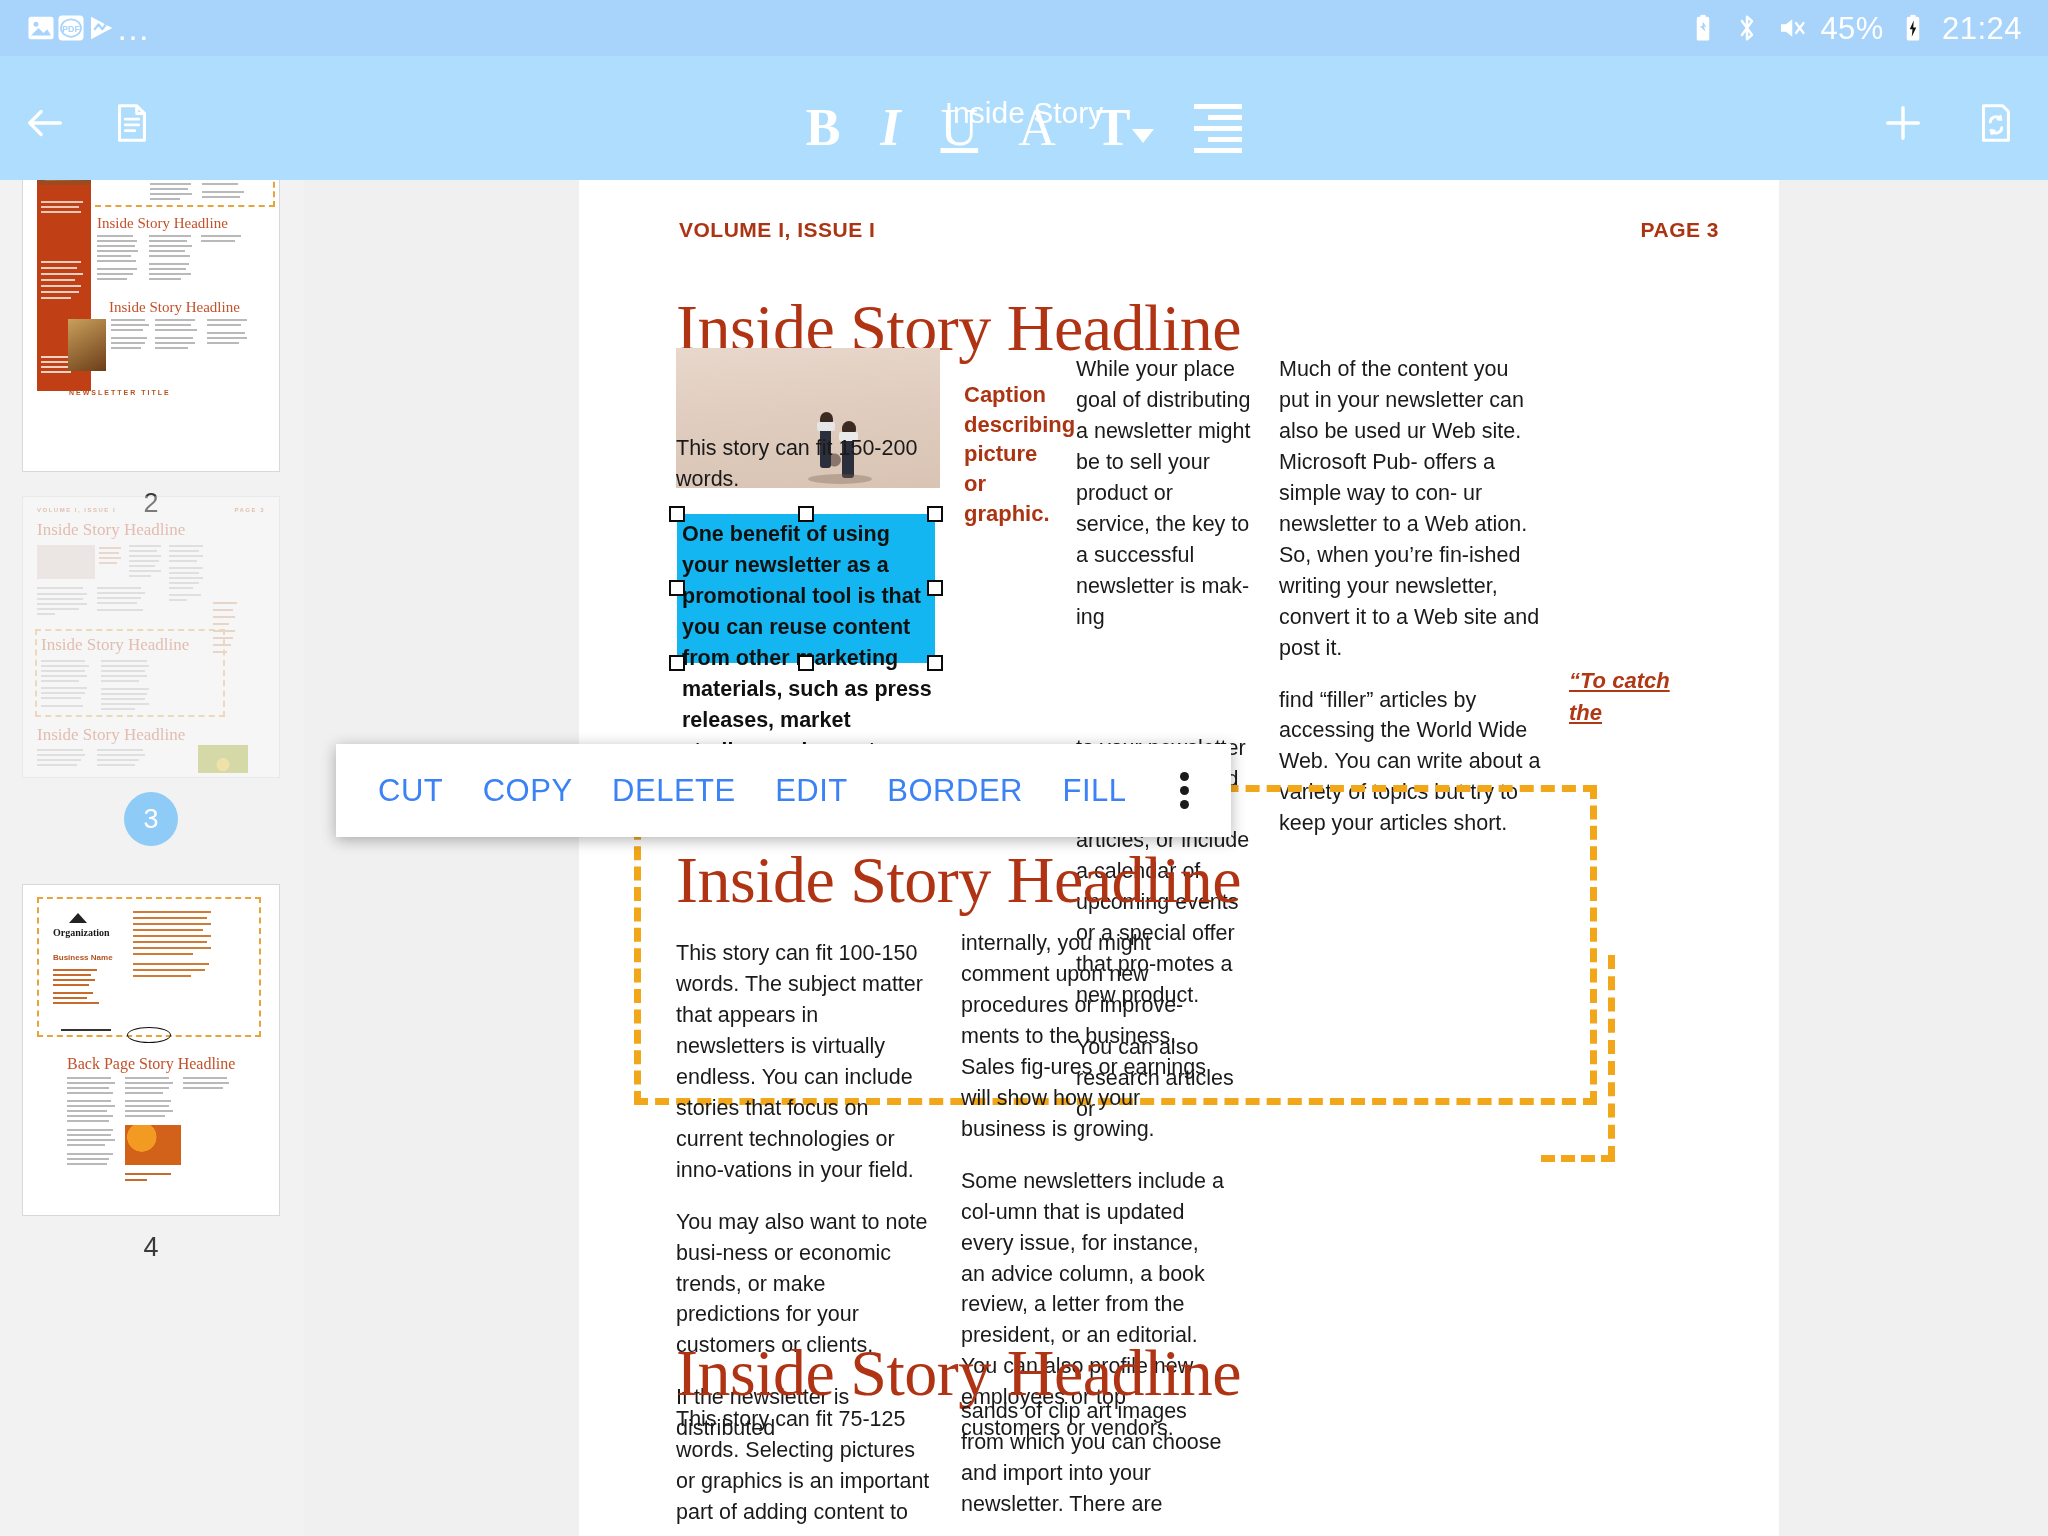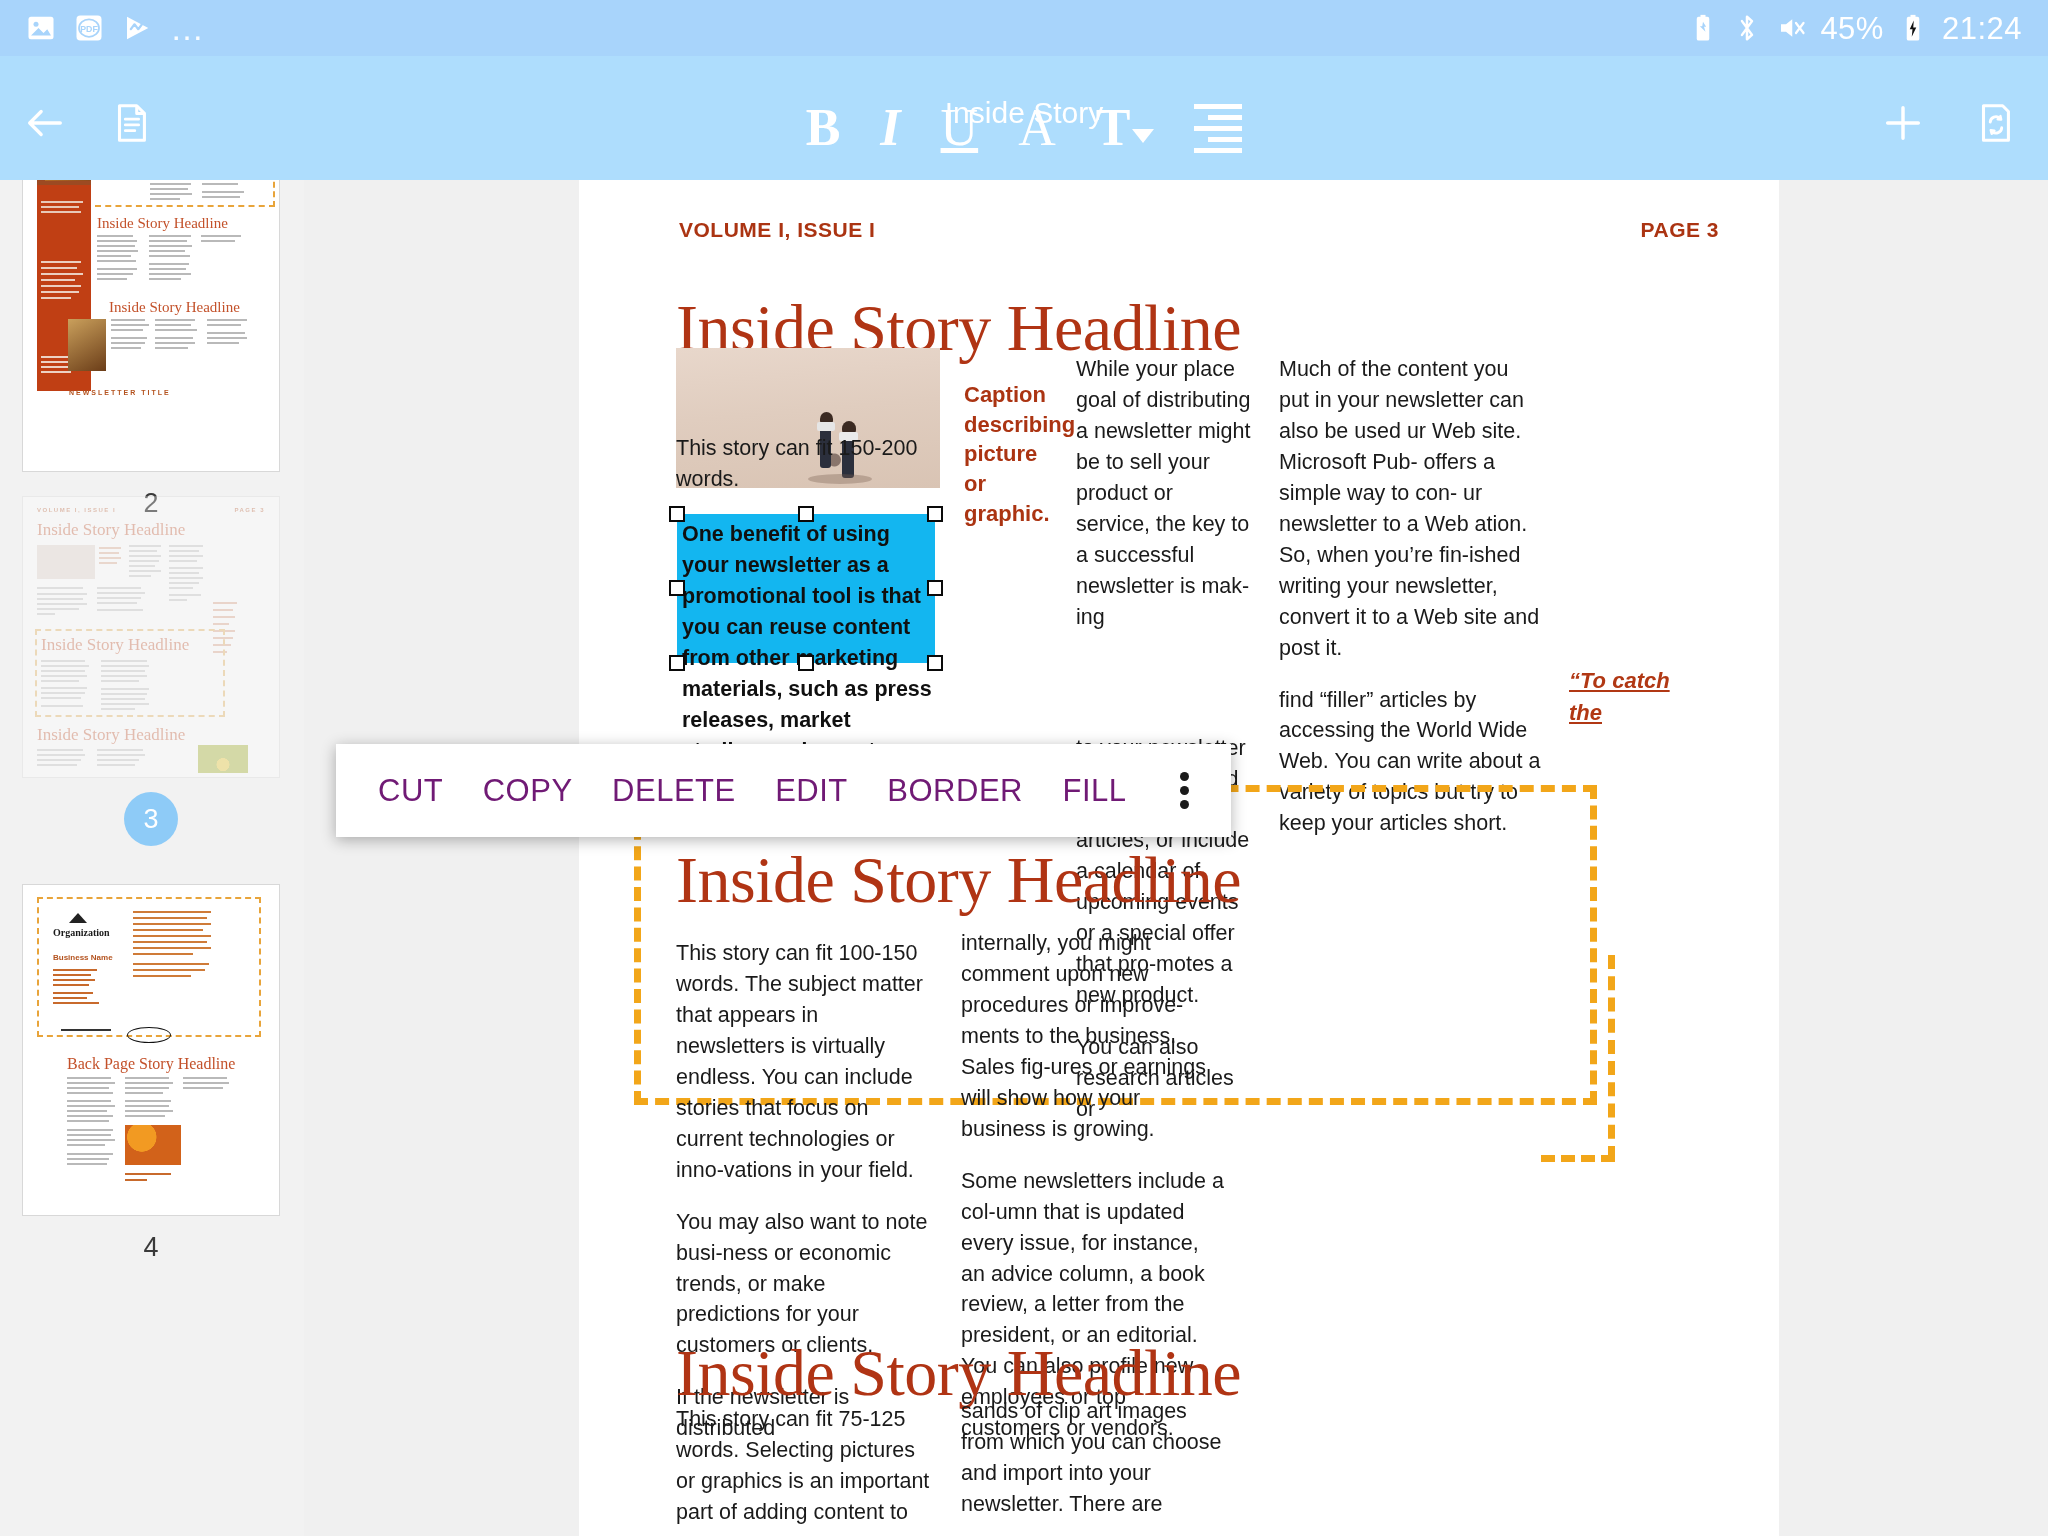--- a/index.html
+++ b/index.html
@@ -12,21 +12,21 @@
   #root { position: relative; width: 2048px; height: 1536px; }
 
   
   .statusbar {
     position: absolute; top: 0; left: 0;
     width: 2048px; height: 56px;
     background: #a8d4fb;
     display: flex; align-items: center;
     padding: 0 26px;
   }
-  .status-left { display: flex; align-items: center; gap: 18px; }
+  .status-left { display: flex; align-items: center; }
   .status-right { margin-left: auto; display: flex; align-items: center; gap: 14px; }
   .sb-ico { width: 30px; height: 30px; display: block; }
   .status-text {
     color: #ffffff; font-size: 31px; font-weight: 400;
     letter-spacing: 0.5px; line-height: 1;
   }
   .dots-ico {
     color: #ffffff; font-size: 34px; line-height: 0.5;
     letter-spacing: 3px; opacity: 0.95;
   }
@@ -196,21 +196,21 @@
     position: absolute; top: 564px; left: 336px;
     width: 895px; height: 93px;
     background: #ffffff;
     box-shadow: 0 3px 14px rgba(0,0,0,0.30);
     display: flex; align-items: center;
     padding: 0 42px;
     gap: 0;
     z-index: 50;
   }
   .ctx-item {
-    font-size: 31px; color: #701a75; letter-spacing: 0.5px;
+    font-size: 31px; color: #3b82f6; letter-spacing: 0.5px;
     cursor: pointer; white-space: nowrap;
     font-family: "Liberation Sans Narrow", "Liberation Sans", sans-serif;
     font-stretch: condensed;
   }
   .ctx-sp { flex: 1 1 auto; }
   .ctx-more {
     display: flex; flex-direction: column; gap: 5px;
     cursor: pointer; margin-left: 14px;
   }
   .ctx-more b { width: 9px; height: 9px; border-radius: 50%; background: #1a1a1a; display: block; }

